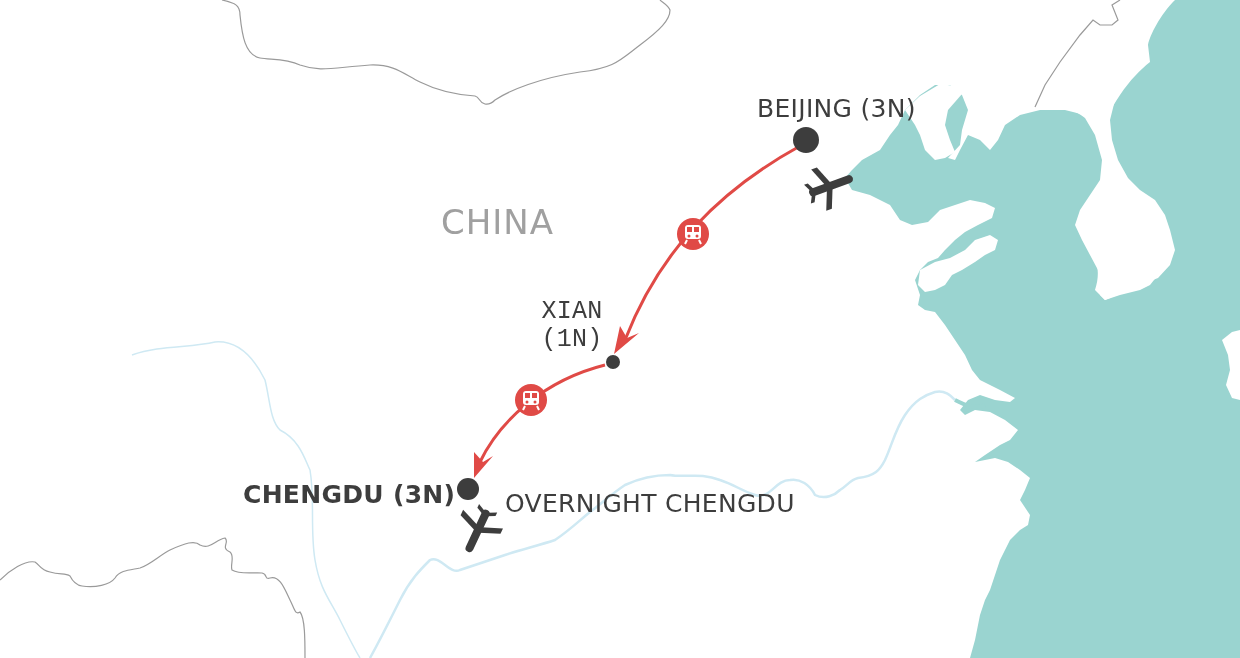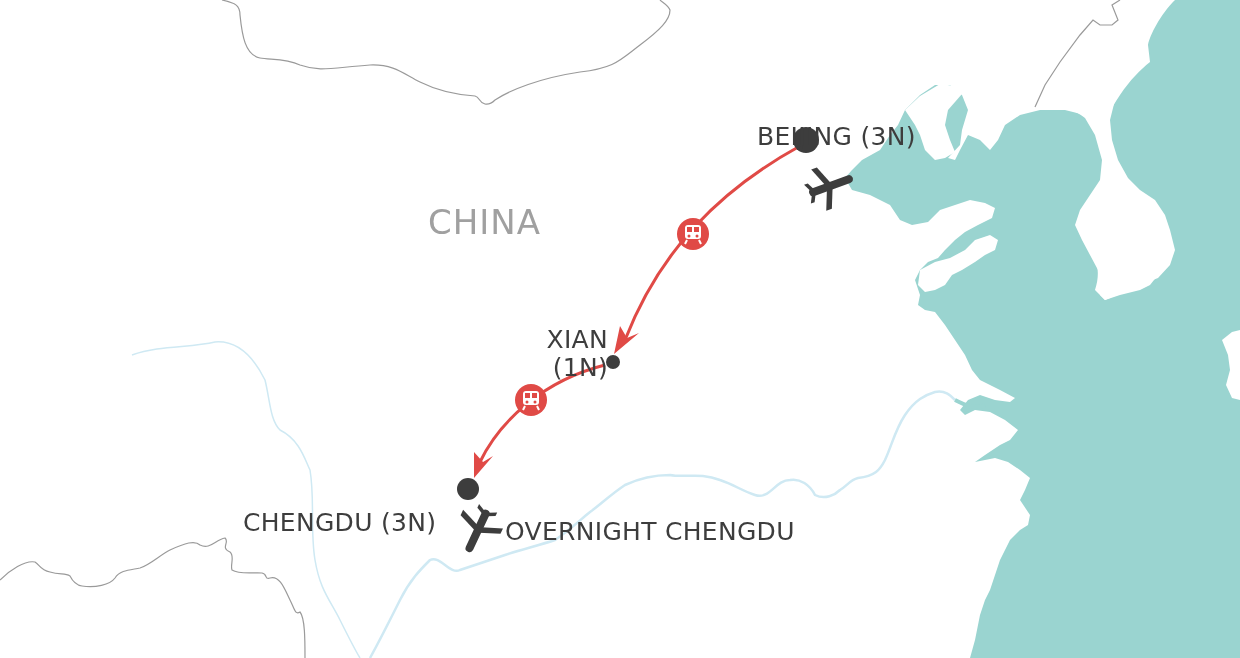--- a/index.html
+++ b/index.html
@@ -1,20 +1,20 @@
 <!DOCTYPE html>
 <html><head>
 <meta charset="utf-8">
 <style>
   html, body { margin: 0; padding: 0; background: #ffffff; }
   body { width: 1240px; height: 658px; overflow: hidden; position: relative; font-family: "DejaVu Sans", "Liberation Sans", sans-serif; }
   #map { position: absolute; left: 0; top: 0; width: 1240px; height: 658px; }
-  .lbl { position: absolute; color: #3d3d3d; font-size: 25px; font-weight: normal; white-space: nowrap; letter-spacing: 0.3px; line-height: 1; margin-top: 28px; }
+  .lbl { position: absolute; color: #3d3d3d; font-size: 25px; font-weight: normal; white-space: nowrap; letter-spacing: 0.3px; line-height: 1; }
   .country { position: absolute; color: #a0a0a0; font-size: 34px; letter-spacing: 1px; line-height: 1; }
-  .xian { text-align: right; line-height: 28px; }
+  .xian { text-align: center; line-height: 28px; font-family: Liberation Mono, monospace; }
 </style>
 </head>
 <body>
 
 <svg id="map" viewBox="0 0 1240 658" xmlns="http://www.w3.org/2000/svg">
 
   <g>
     <path fill="#9ad4d0" d="
       M1240,0 L1175,0 C1160,15 1150,35 1148,45 L1150,62 C1140,70 1130,80 1120,95
       C1110,110 1102,125 1103,140 L1108,160 C1112,170 1120,180 1128,190
@@ -110,24 +110,24 @@
   </g>
   <g transform="translate(478,530) rotate(115)">
     <rect x="-22" y="-4" width="46" height="8" rx="4" fill="#3d3d3d"></rect>
     <path fill="#3d3d3d" d="M-4,-2 L2,-2 L-6,-22 L-12,-22 Z"></path>
     <path fill="#3d3d3d" d="M-4,2 L2,2 L-6,22 L-12,22 Z"></path>
     <path fill="#3d3d3d" d="M-20,-2 L-16,-2 L-20,-10 L-24,-10 Z"></path>
     <path fill="#3d3d3d" d="M-20,2 L-16,2 L-20,10 L-24,10 Z"></path>
   </g>
 </svg>
 
-<div class="country" style="left:428px; top:205px;">CHINA</div>
+<div class="country" style="left:441px; top:205px;">CHINA</div>
 
 <div class="lbl" style="left:757px; top:96px;">BEIJING (3N)</div>
 
 <div class="lbl xian" style="left:536px; top:298px; width:72px;">
   <div>XIAN</div>
   <div>(1N)</div>
 </div>
 
-<div class="lbl" style="left:243px; top:482px;">CHENGDU (3N)</div>
+<div class="lbl" style="left:243px; top:482px;font-weight:bold;">CHENGDU (3N)</div>
 
 <div class="lbl" style="left:505px; top:491px;">OVERNIGHT CHENGDU</div>
 
 </body></html>

